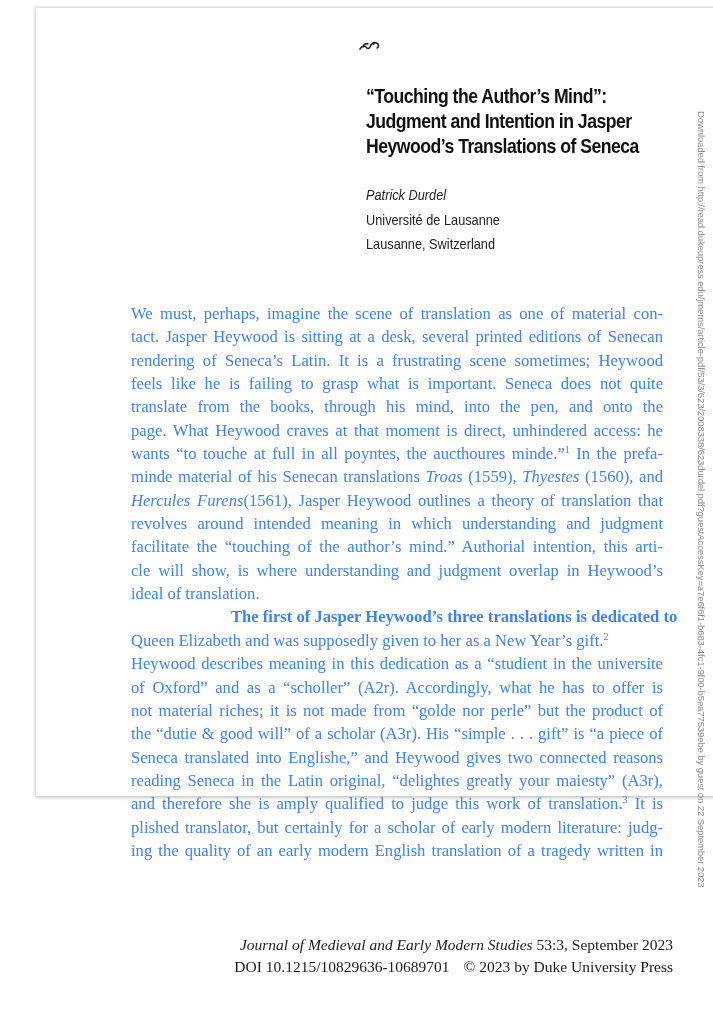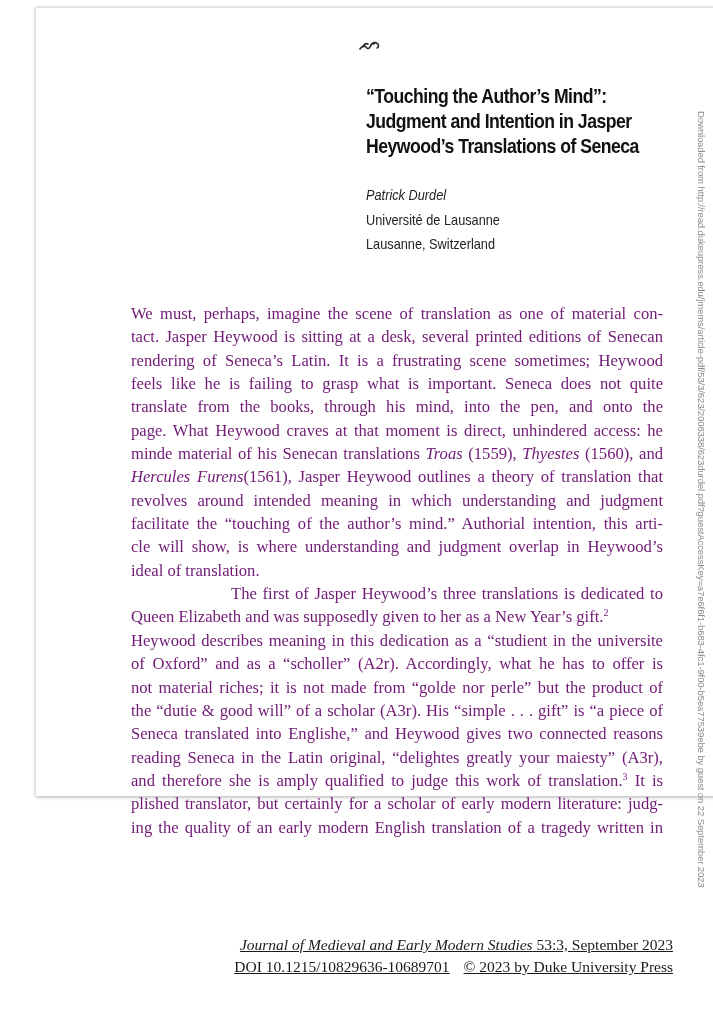--- a/index.html
+++ b/index.html
@@ -60,52 +60,52 @@
     }
     .author-name { font-style: italic; }
     .body-text {
       position: absolute;
       left: 95px;
       top: 294px;
       width: 532px;
       font-family: "Liberation Serif", serif;
       font-size: 16.6px;
       line-height: 23.35px;
-      color: #701a75;
+      color: #3b82f6;
     }
     .body-text .line {
       display: block;
       white-space: nowrap;
       text-align: justify;
       text-align-last: justify;
       height: 23.35px;
     }
     .body-text .line.last {
       text-align-last: left;
     }
     .body-text .line.indent {
       padding-left: 100px;
+      font-weight: bold;
     }
     .body-text em { font-style: italic; }
     .body-text sup {
       font-size: 10px;
       line-height: 0;
       vertical-align: 6px;
     }
     .footer {
       position: absolute;
       right: 45px;
       top: 926px;
       font-family: "Liberation Serif", serif;
       font-size: 15.5px;
       line-height: 22px;
       color: #1a1a1a;
       text-align: right;
       white-space: nowrap;
-      text-decoration: underline;
     }
     .footer em { font-style: italic; }
     .footer .gap { display: inline-block; width: 14px; }
     .side-note {
       position: absolute;
       left: 660px;
       top: 103px;
       width: 12px;
       height: 820px;
     }
@@ -142,20 +142,21 @@
     <div>Lausanne, Switzerland</div>
   </div>
 
   <div class="body-text">
     <span class="line">We must, perhaps, imagine the scene of translation as one of material con-</span>
     <span class="line">tact. Jasper Heywood is sitting at a desk, several printed editions of Senecan</span>
     <span class="line">rendering of Seneca’s Latin. It is a frustrating scene sometimes; Heywood</span>
     <span class="line">feels like he is failing to grasp what is important. Seneca does not quite</span>
     <span class="line">translate from the books, through his mind, into the pen, and onto the</span>
     <span class="line">page. What Heywood craves at that moment is direct, unhindered access: he</span>
+    <span class="line"><span>wants “to touche at full in all poyntes, the aucthoures minde.”</span><sup>1</sup><span> In the prefa-</span></span>
     <span class="line"><span>minde material of his Senecan translations </span><em>Troas</em><span> (1559), </span><em>Thyestes</em><span> (1560), and</span></span>
     <span class="line"><em>Hercules Furens</em><span>(1561), Jasper Heywood outlines a theory of translation that</span></span>
     <span class="line">revolves around intended meaning in which understanding and judgment</span>
     <span class="line">facilitate the “touching of the author’s mind.” Authorial intention, this arti-</span>
     <span class="line">cle will show, is where understanding and judgment overlap in Heywood’s</span>
     <span class="line last">ideal of translation.</span>
     <span class="line indent">The first of Jasper Heywood’s three translations is dedicated to</span>
     <span class="line last"><span>Queen Elizabeth and was supposedly given to her as a New Year’s gift.</span><sup>2</sup></span>
     <span class="line">Heywood describes meaning in this dedication as a “studient in the universite</span>
     <span class="line">of Oxford” and as a “scholler” (A2r). Accordingly, what he has to offer is</span>

